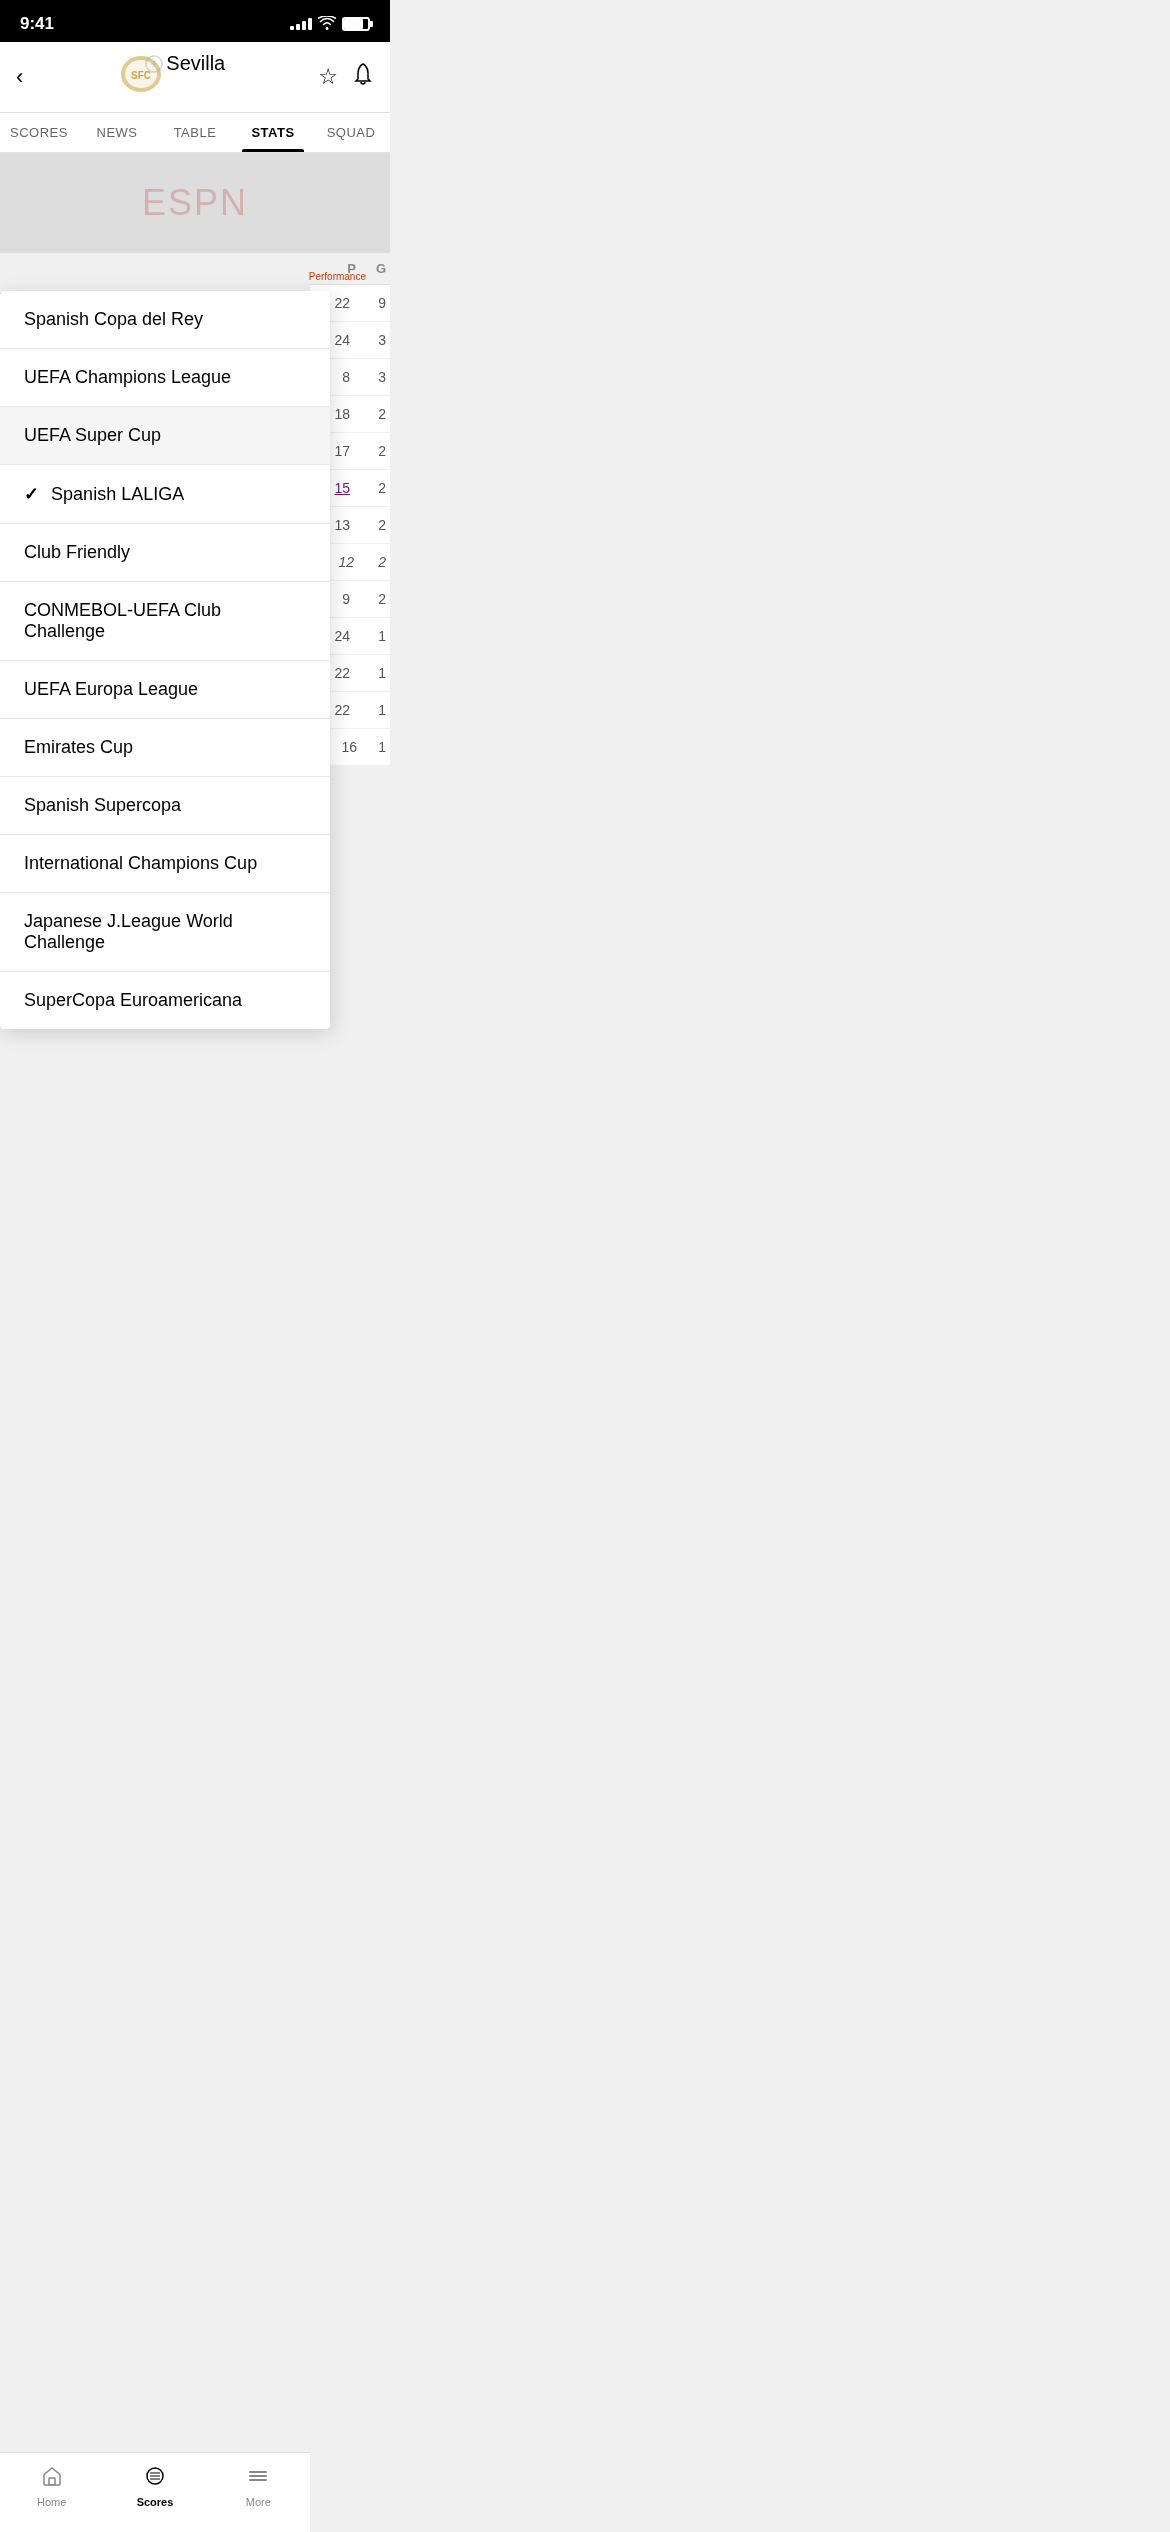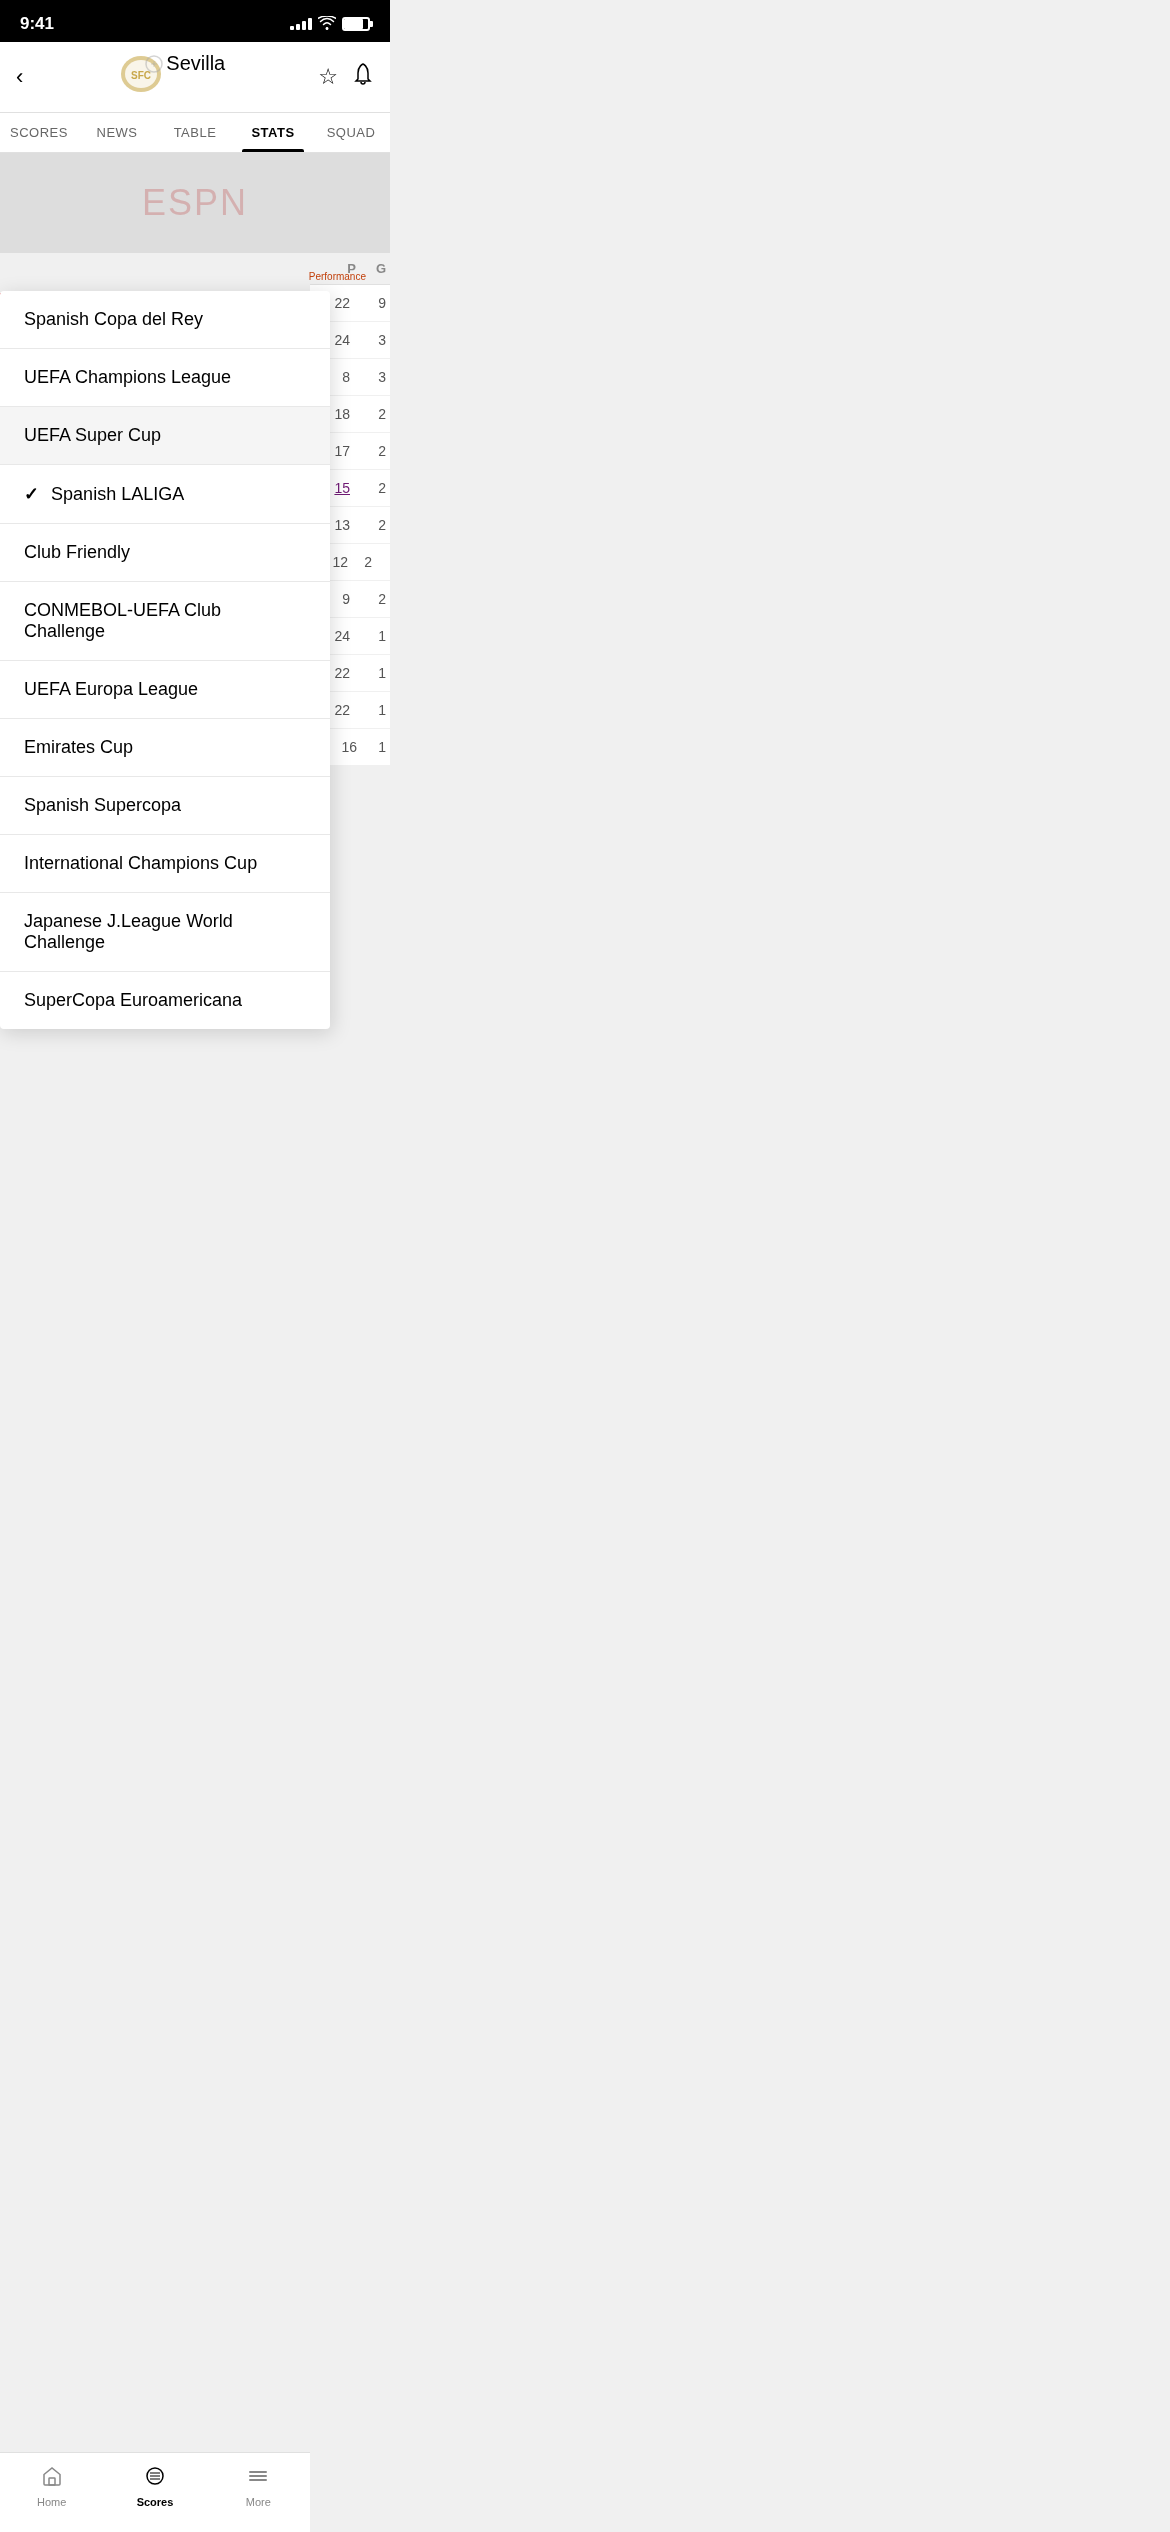--- a/index.html
+++ b/index.html
@@ -342,21 +342,21 @@
           <span style="color: rgb(85, 85, 85); font-size: 14px; min-width: 16px; text-align: right;">2</span>
         </div>
         <div style="display: flex; padding: 10px 4px; border-bottom: 1px solid rgb(240, 240, 240); justify-content: flex-end; gap: 20px; background: rgb(255, 255, 255);">
           <span style="color: #701a75; font-size: 14px; min-width: 20px; text-align: right; text-decoration: underline;">15</span>
           <span style="color: rgb(85, 85, 85); font-size: 14px; min-width: 16px; text-align: right;">2</span>
         </div>
         <div style="display: flex; padding: 10px 4px; border-bottom: 1px solid rgb(240, 240, 240); justify-content: flex-end; gap: 20px; background: rgb(255, 255, 255);">
           <span style="color: rgb(85, 85, 85); font-size: 14px; min-width: 20px; text-align: right;">13</span>
           <span style="color: rgb(85, 85, 85); font-size: 14px; min-width: 16px; text-align: right;">2</span>
         </div>
-        <div style="display: flex; padding: 10px 4px; border-bottom: 1px solid rgb(240, 240, 240); justify-content: center; gap: 8px; background: rgb(255, 255, 255);">
+        <div style="display: flex; padding: 10px 4px; border-bottom: 1px solid rgb(240, 240, 240); justify-content: flex-end; gap: 16px; background: rgb(255, 255, 255); font-style: italic;">
           <span style="color: rgb(85, 85, 85); font-size: 14px; min-width: 20px; text-align: right;">12</span>
           <span style="color: rgb(85, 85, 85); font-size: 14px; min-width: 16px; text-align: right;">2</span>
         </div>
         <div style="display: flex; padding: 10px 4px; border-bottom: 1px solid rgb(240, 240, 240); justify-content: flex-end; gap: 20px; background: rgb(255, 255, 255);">
           <span style="color: rgb(85, 85, 85); font-size: 14px; min-width: 20px; text-align: right;">9</span>
           <span style="color: rgb(85, 85, 85); font-size: 14px; min-width: 16px; text-align: right;">2</span>
         </div>
         <div style="display: flex; padding: 10px 4px; border-bottom: 1px solid rgb(240, 240, 240); justify-content: flex-end; gap: 20px; background: rgb(255, 255, 255);">
           <span style="color: rgb(85, 85, 85); font-size: 14px; min-width: 20px; text-align: right;">24</span>
           <span style="color: rgb(85, 85, 85); font-size: 14px; min-width: 16px; text-align: right;">1</span>

